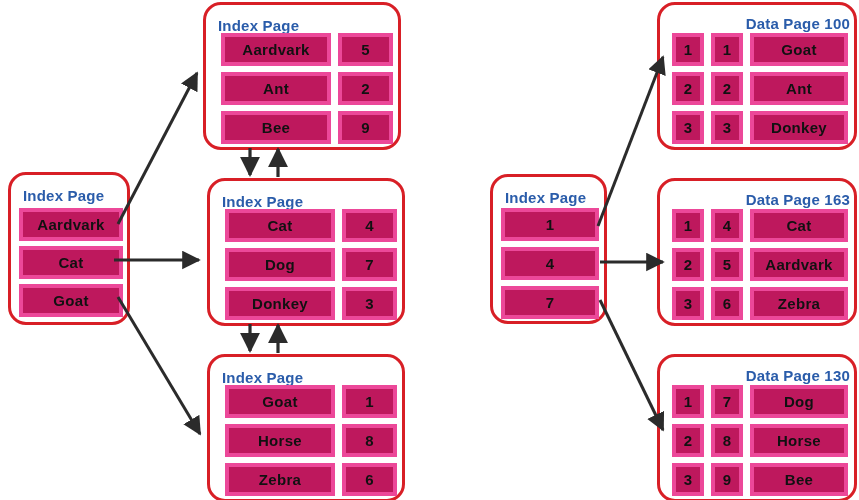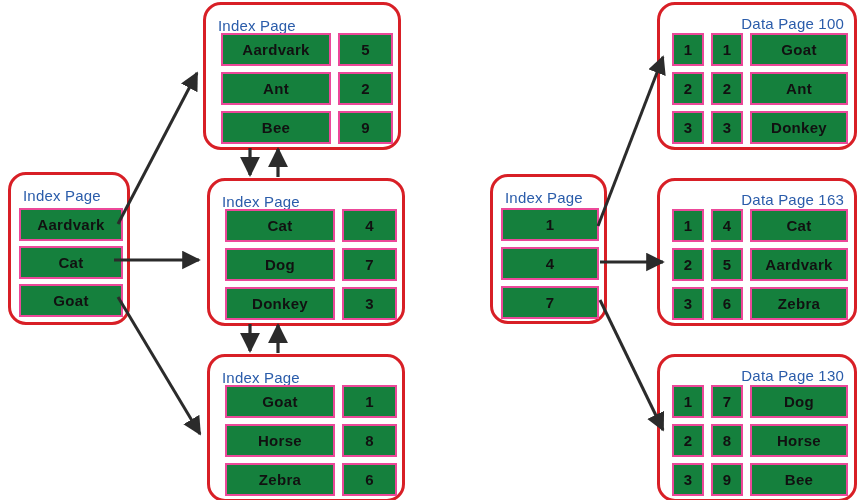--- a/index.html
+++ b/index.html
@@ -18,33 +18,33 @@
   .page {
     position: absolute;
     border: 3px solid #d81f26;
     border-radius: 18px;
     background: #ffffff;
     box-sizing: border-box;
     z-index: 3;
   }
   .page-title {
     color: #2a5caa;
-    font-weight: normal;
+    font-weight: bold;
     font-size: 15px;
     letter-spacing: 0.2px;
     line-height: 1;
     white-space: nowrap;
   }
   .title-left  { position: absolute; left: 12px;  top: 13px; }
-  .title-right { position: absolute; right: 10px; top: 11px; }
+  .title-right { position: absolute; right: 4px; top: 11px; }
 
   .cell {
     position: absolute;
-    border: 2px solid #ec4899;
-    background: #15803d;
+    border: 4px solid #ec4899;
+    background: #be185d;
     box-sizing: border-box;
     display: flex;
     align-items: center;
     justify-content: center;
     font-size: 15px;
     font-weight: bold;
     color: #111111;
     letter-spacing: 0.3px;
   }
 

